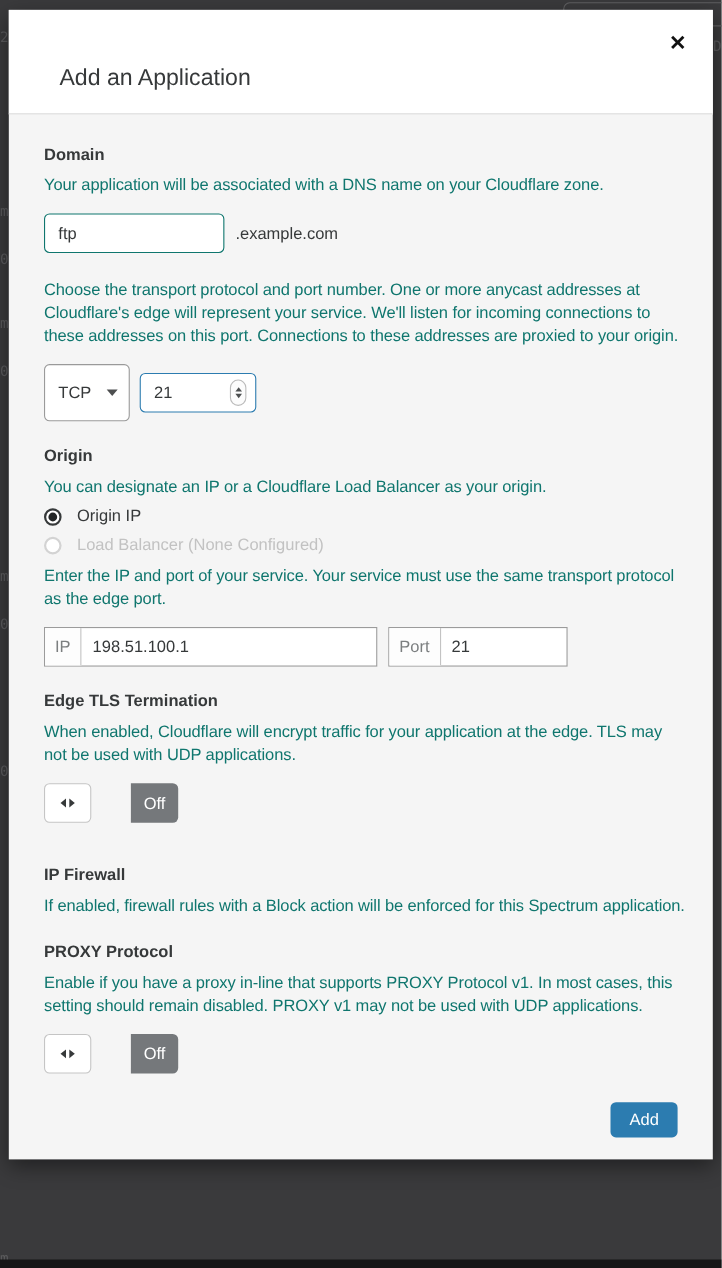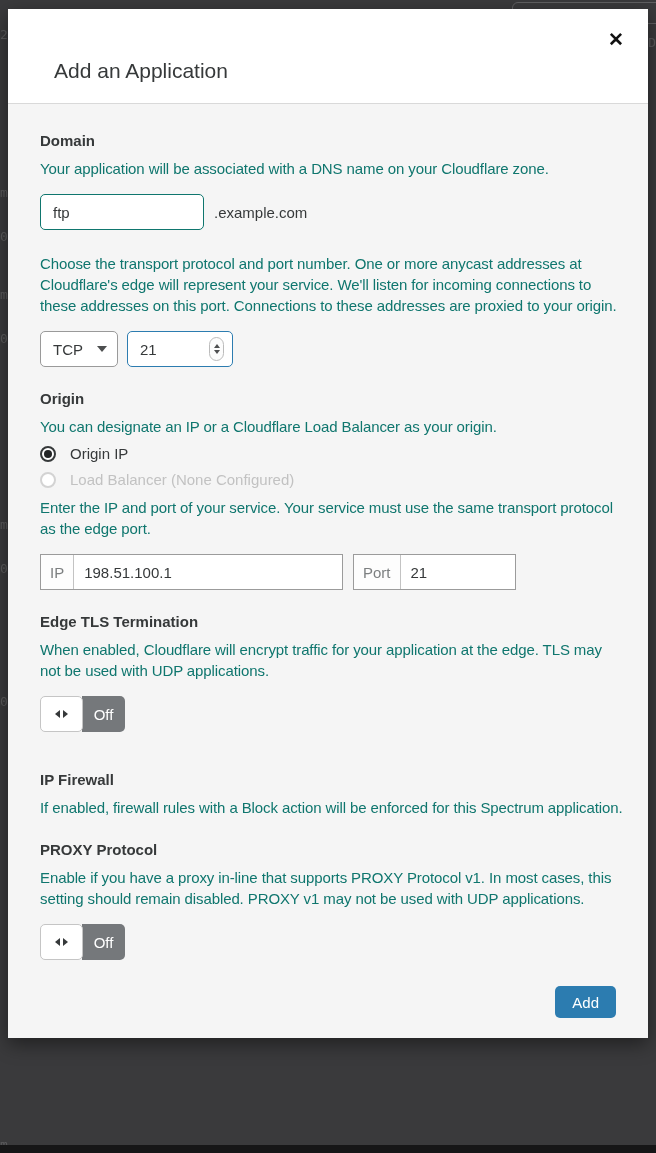--- a/index.html
+++ b/index.html
@@ -102,21 +102,21 @@
     color: #36393a;
     padding: 0 12px;
     font-family: inherit;
     outline: none;
   }
   .domain-input { width: 164px; }
   .domain-suffix { font-size: 15px; margin-left: 10px; color: #36393a; }
 
   
   .select {
-    width: 78px; height: 36px;
+    width: 78px; height: 52px;
     border: 1px solid #9a9a9a;
     border-radius: 5px;
     background: #fff;
     display: flex; align-items: center; justify-content: space-between;
     padding: 0 10px 0 12px;
     font-size: 15px;
     cursor: pointer;
   }
   .caret-down {
     width: 0; height: 0;
@@ -201,21 +201,21 @@
     background: transparent;
     font-size: 15px; color: #36393a;
     padding: 0 10px;
     font-family: inherit;
     width: 100%;
   }
   .ip-group { width: 303px; }
   .port-group { width: 163px; margin-left: 10px; }
 
   
-  .toggle { display: inline-flex; height: 52px; cursor: pointer; }
+  .toggle { display: inline-flex; height: 52px; cursor: pointer; gap: 37px; }
   .toggle .seg {
     width: 43px; height: 36px;
     display: flex; align-items: center; justify-content: center;
     font-size: 15px;
   }
   .toggle .knob {
     background: #fff;
     border: 1px solid #c5c5c5;
     border-radius: 5px;
     z-index: 1;

